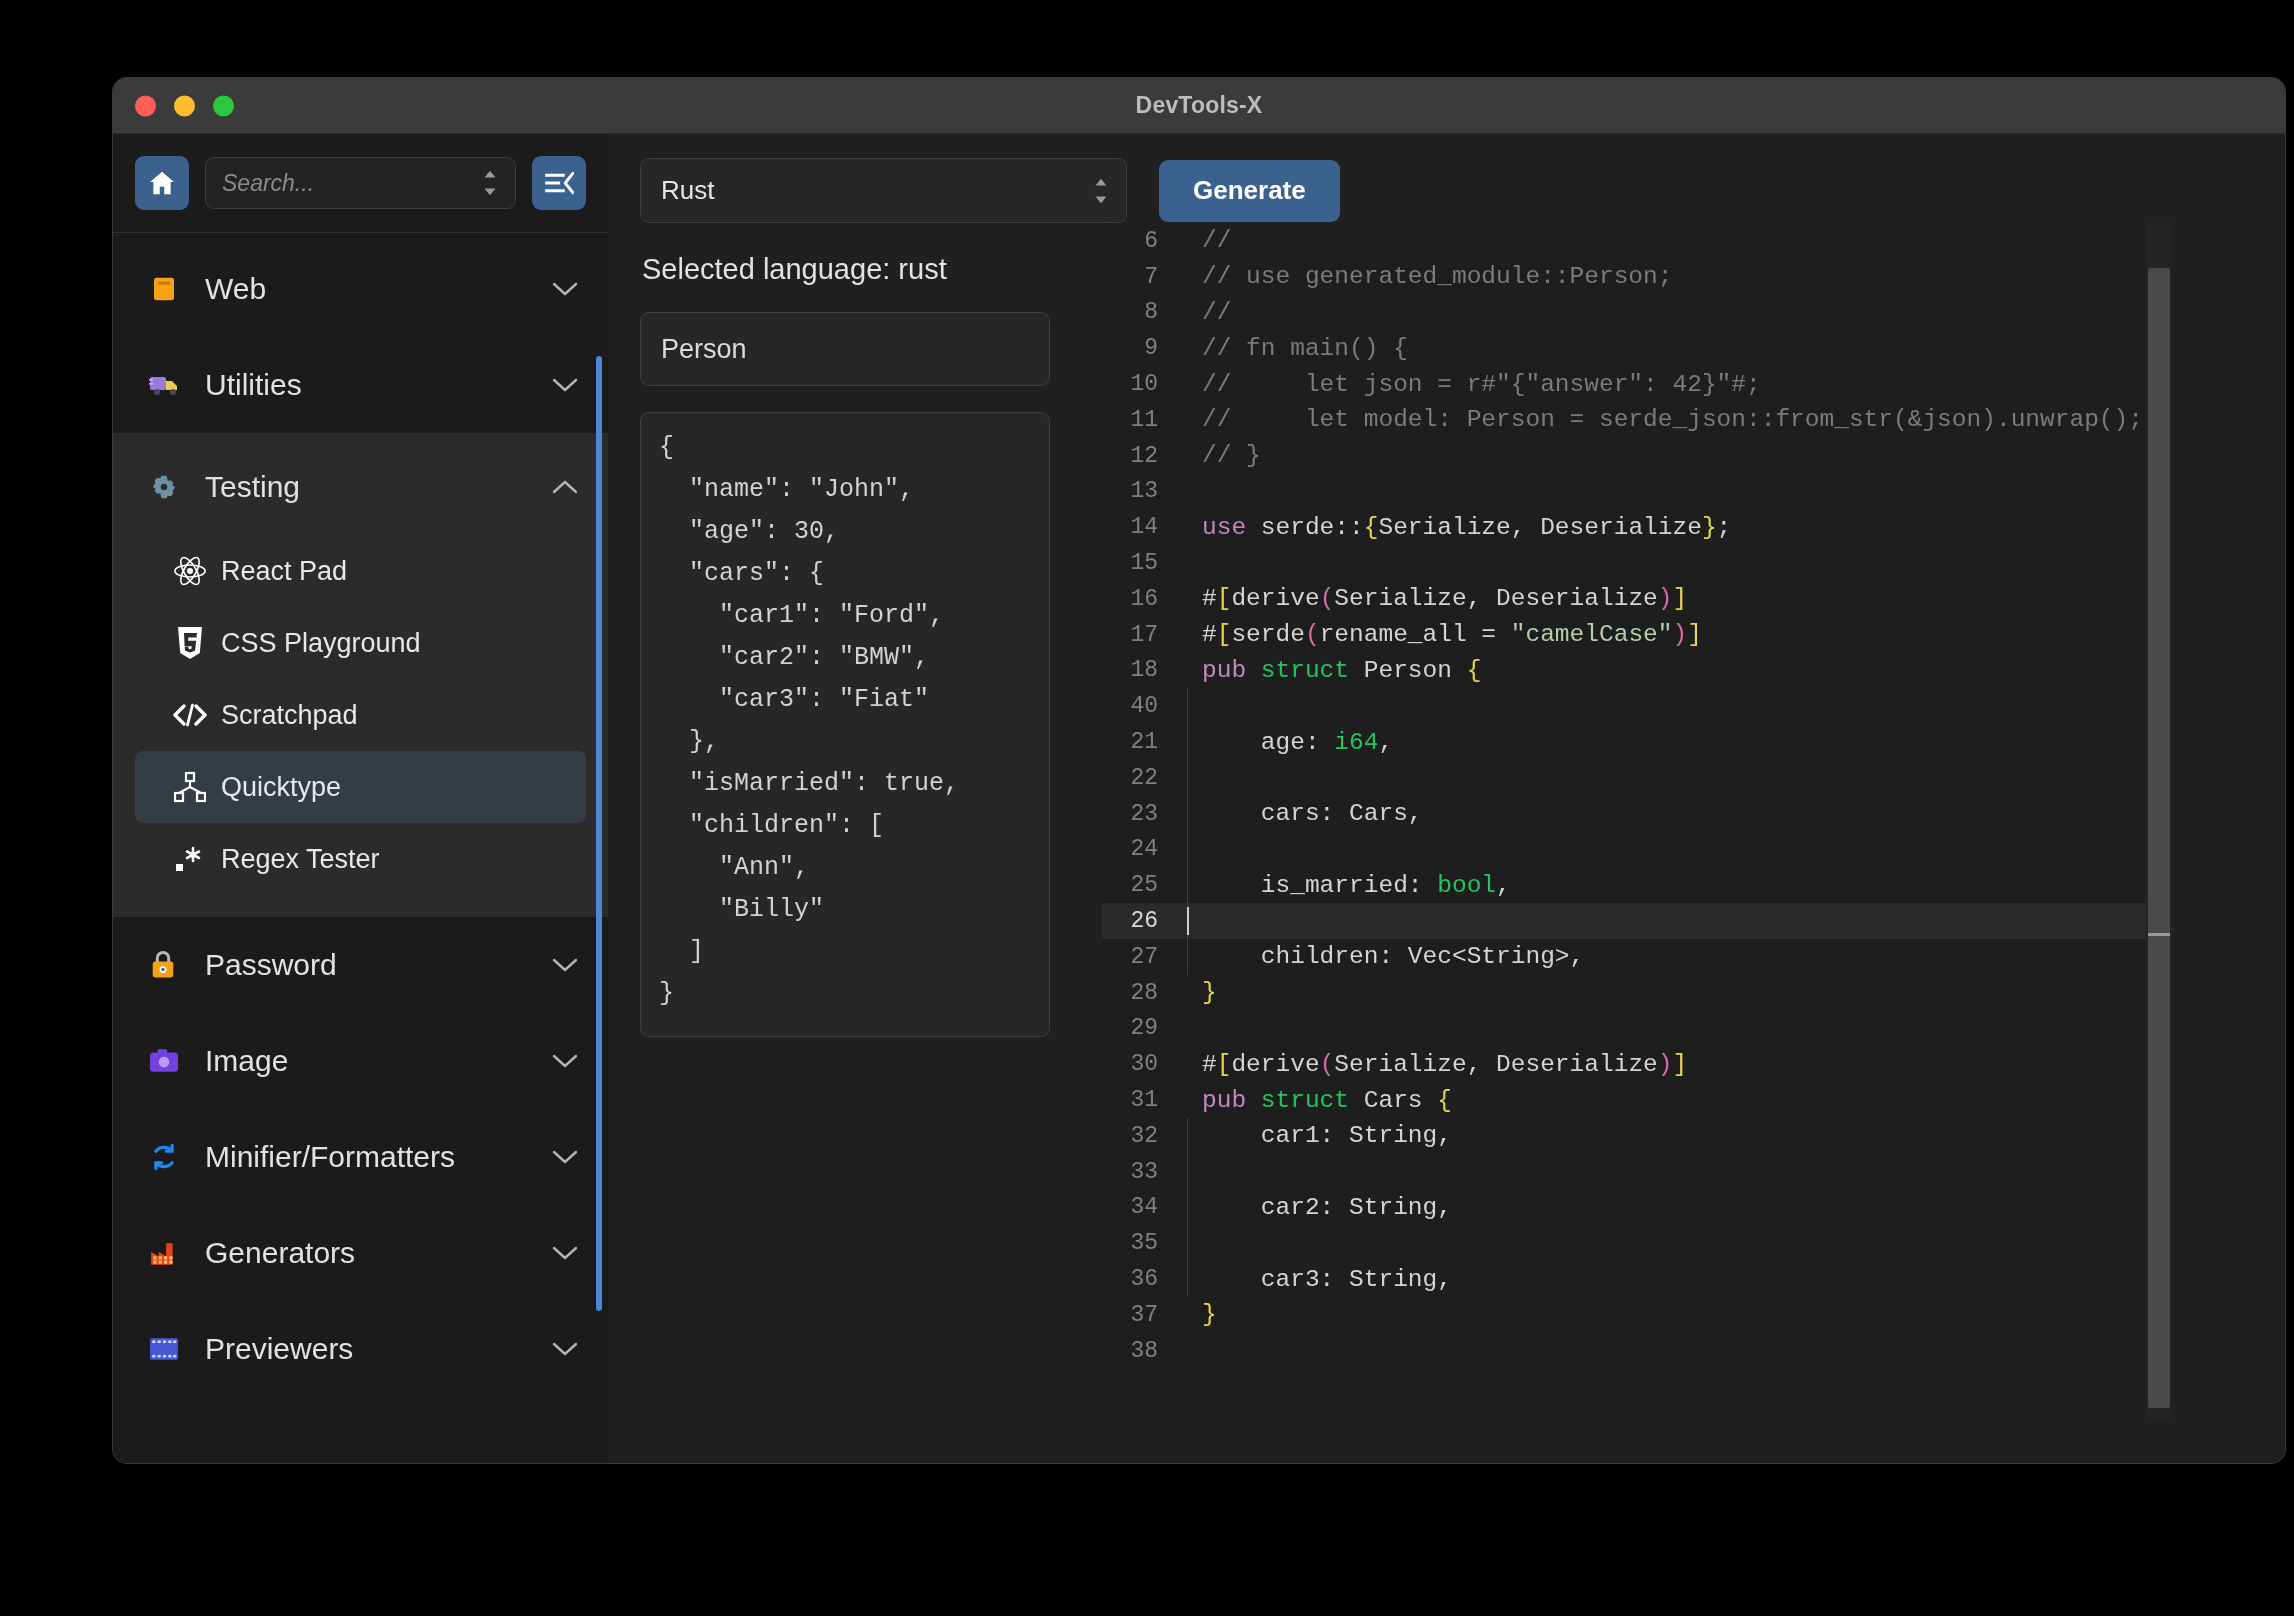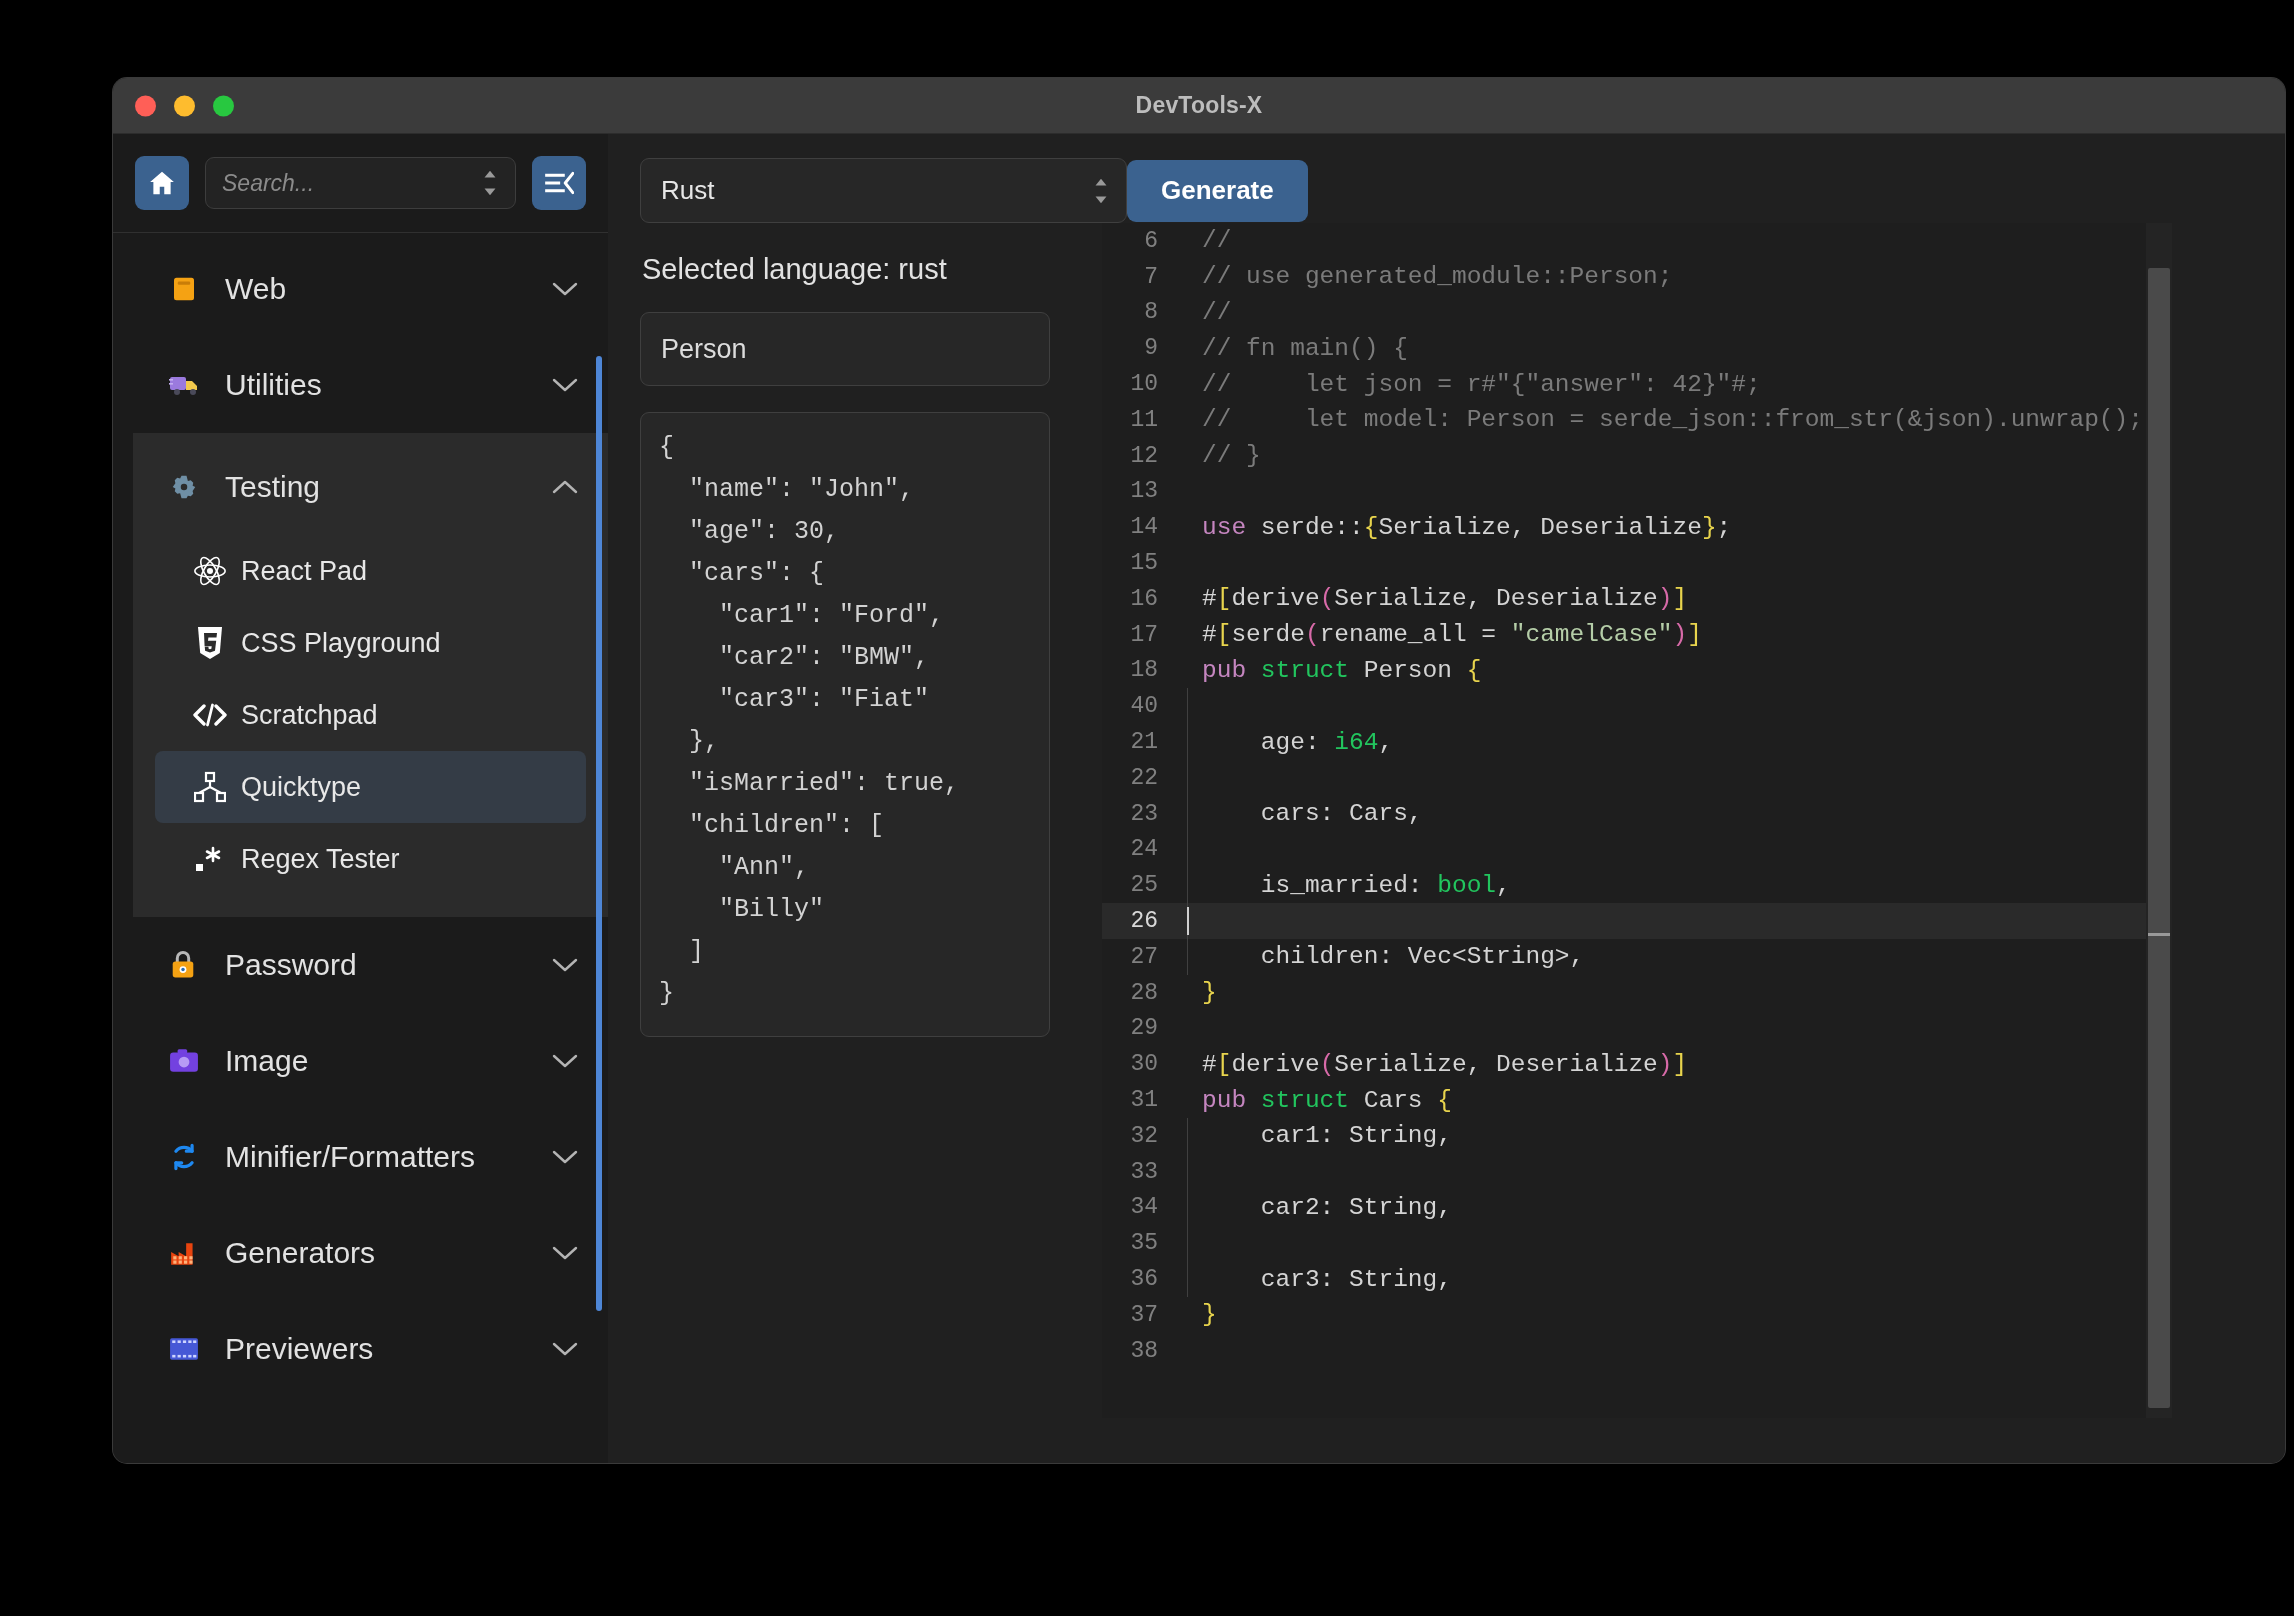--- a/index.html
+++ b/index.html
@@ -40,42 +40,42 @@
     display:flex;align-items:center;justify-content:center;flex:none;cursor:pointer;
   }
   .icon-btn svg{fill:#fff;}
   .search-box{
     flex:1;height:50px;border:1px solid #3d3d3d;border-radius:9px;background:#232323;
     display:flex;align-items:center;padding:0 16px;position:relative;cursor:text;
   }
   .search-box .ph{color:#8b8b8b;font-size:23px;}
   .stepper{position:absolute;right:16px;top:50%;transform:translateY(-50%);
     color:#9a9a9a;font-size:20px;line-height:.8;display:flex;flex-direction:column;}
-  .nav{flex:1;overflow:hidden;position:relative;padding-top:8px;margin-left:20px;}
+  .nav{flex:1;overflow:hidden;position:relative;padding-top:8px;}
   .group-head{
     height:96px;display:flex;align-items:center;padding:0 30px 0 36px;cursor:pointer;
   }
   .group-head .gico{width:46px;font-size:30px;flex:none;display:flex;align-items:center;}
   .group-head .glabel{flex:1;color:#e2e2e2;font-size:30px;padding-left:10px;}
   .chev{color:#b4b4b4;font-size:22px;flex:none;}
   .subpanel{background:#2b2b2b;padding:6px 0 22px 0;}
   .subitem{
     height:72px;margin:0 22px;border-radius:8px;display:flex;align-items:center;
     padding:0 14px 0 30px;cursor:pointer;
   }
   .subitem.active{background:#343c46;}
   .subitem .sico{width:50px;flex:none;display:flex;align-items:center;justify-content:center;}
   .subitem .slabel{color:#e8e8e8;font-size:27px;padding-left:6px;}
   .side-scroll{
     position:absolute;right:6px;top:222px;width:6px;height:955px;
     background:#4e86d6;border-radius:3px;cursor:pointer;
   }
   
   .main{flex:1;background:#202020;position:relative;overflow:hidden;}
-  .main-top{display:flex;align-items:center;padding:24px 32px 0 32px;}
+  .main-top{display:flex;align-items:center;gap:32px;padding:24px 32px 0 32px;}
   .lang-select{
     width:445px;height:63px;border:1px solid #3f3f3f;border-radius:9px;background:#272727;
     display:flex;align-items:center;padding:0 20px;position:relative;cursor:pointer;
   }
   .lang-select .val{color:#e6e6e6;font-size:26px;}
   .gen-btn{
     background:#3b628f;border:none;border-radius:9px;color:#fff;
     font-size:26px;font-weight:bold;padding:0 34px;height:62px;cursor:pointer;
     font-family:"Liberation Sans",sans-serif;
   }

